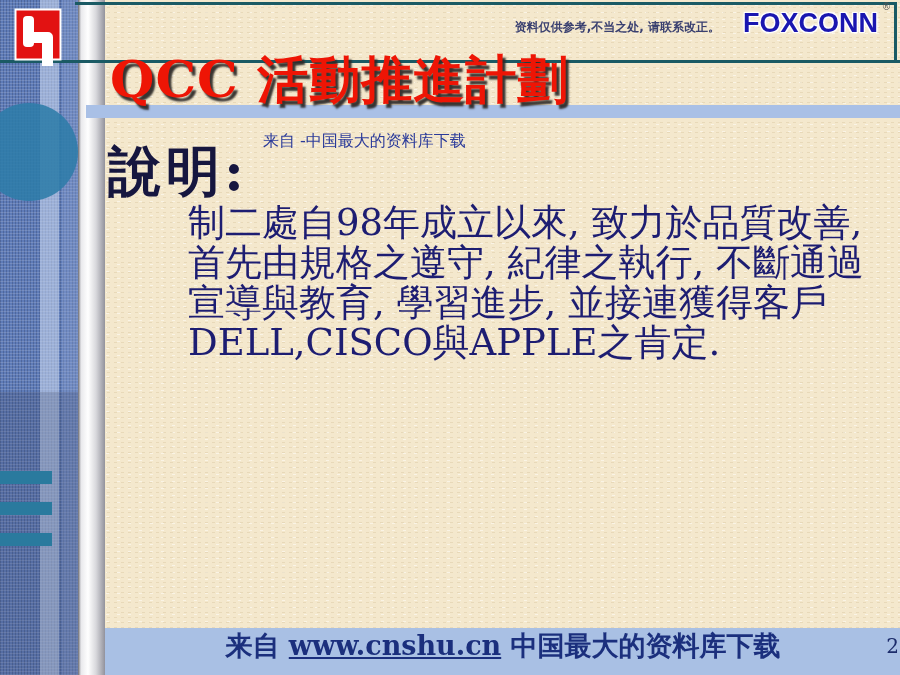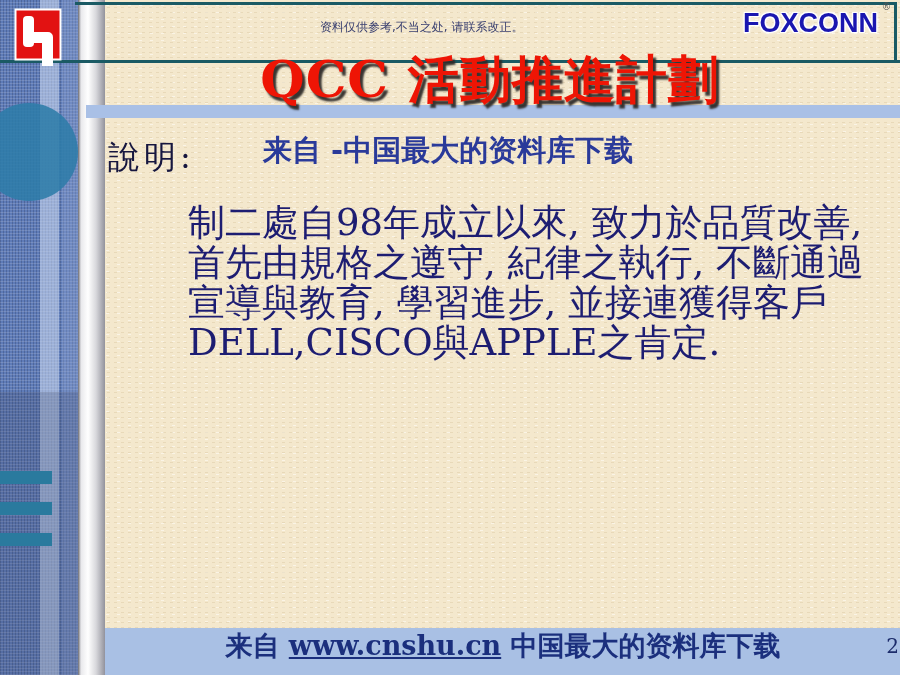--- a/index.html
+++ b/index.html
@@ -70,43 +70,43 @@
     text-shadow:-1px -1px 0 #fff, 1px -1px 0 #fff, -1px 1px 0 #fff, 1px 1px 0 #fff,
                 0 0 3px #fff, 0 0 5px rgba(255,255,255,.9);
   }
   .foxconn .rmark {
     position:absolute; right:-12px; top:-6px; font-size:10px; font-weight:normal;
     color:#555; text-shadow:none; letter-spacing:0;
   }
 
   
   .disclaimer {
-    position:absolute; left:320px; top:19px; width:400px; text-align:left;
+    position:absolute; left:320px; top:19px; width:400px; text-align:right;
     font-family:"DejaVu Sans", sans-serif;
-    font-size:12px; font-weight:normal; color:#3a4070; z-index:4;
+    font-size:12px; font-weight:bold; color:#3a4070; z-index:4;
   }
 
   
   .title {
-    position:absolute; left:110px; top:46px; width:760px; text-align:center;
+    position:absolute; left:110px; top:46px; width:760px; text-align:left;
     font-size:51px; font-weight:bold; color:#ee1505; letter-spacing:1px;
     text-shadow:3px 4px 2px rgba(45,42,40,.95);
     z-index:4; white-space:nowrap;
   }
 
   
   .band-title { position:absolute; left:86px; top:105px; width:814px; height:13px; background:#a9c0e6; z-index:2; }
 
   
   .shuoming {
-    position:absolute; left:108px; top:136px; font-size:32px; font-weight:normal;
+    position:absolute; left:108px; top:136px; font-size:54px; font-weight:bold;
     color:#16163f; z-index:4; letter-spacing:4px;
   }
   .watermark {
-    position:absolute; left:263px; top:131px; font-size:29px; font-weight:bold;
+    position:absolute; left:263px; top:131px; font-size:16px; font-weight:normal;
     color:#2a3a9a; z-index:4; font-family:"DejaVu Sans", sans-serif;
   }
 
   
   .body-text {
     position:absolute; left:188px; top:203px; width:700px; z-index:4;
     font-size:37px; line-height:40px; color:#1d1d72; font-weight:500;
     letter-spacing:0px;
   }
   .body-text p { margin-bottom:34px; }

